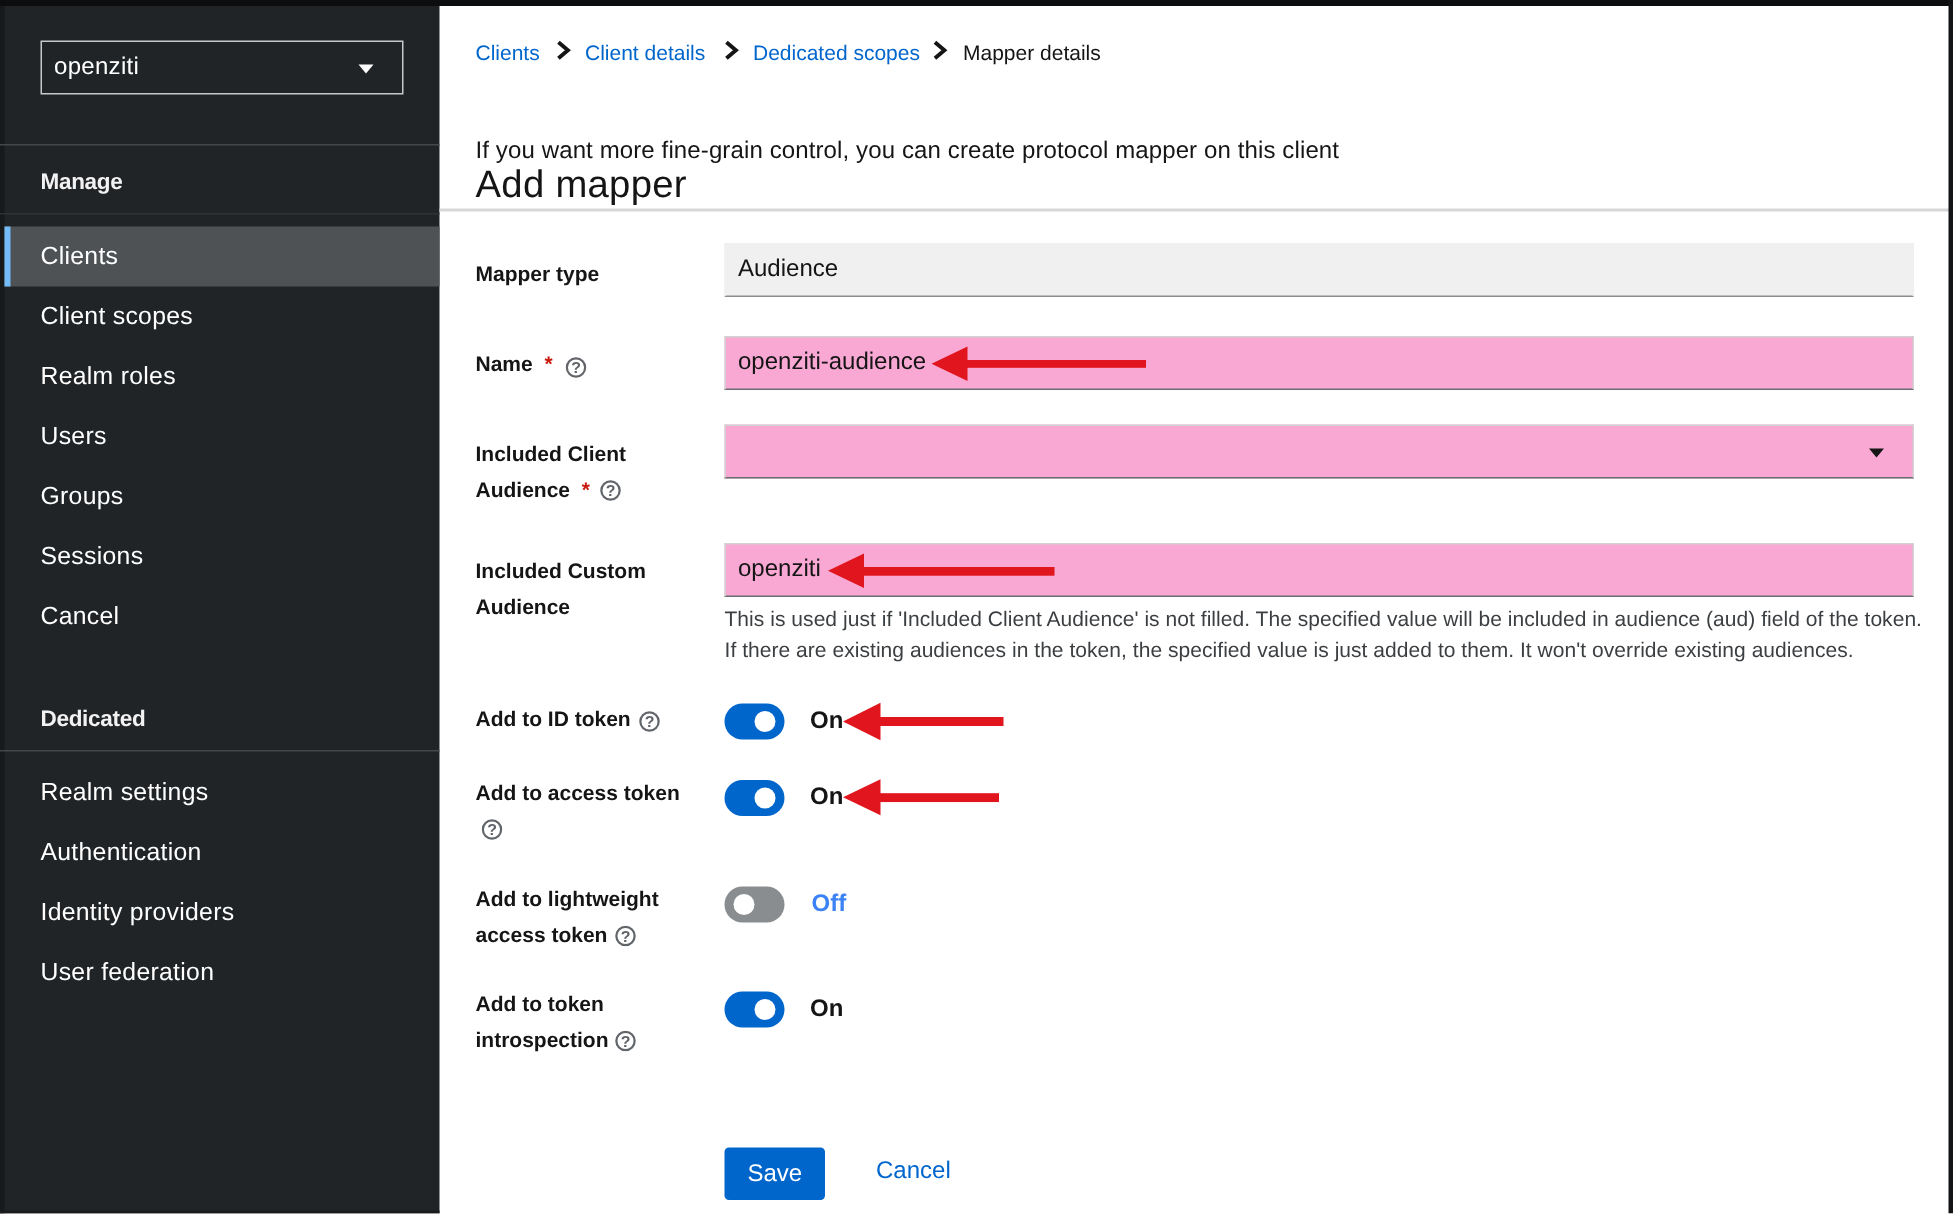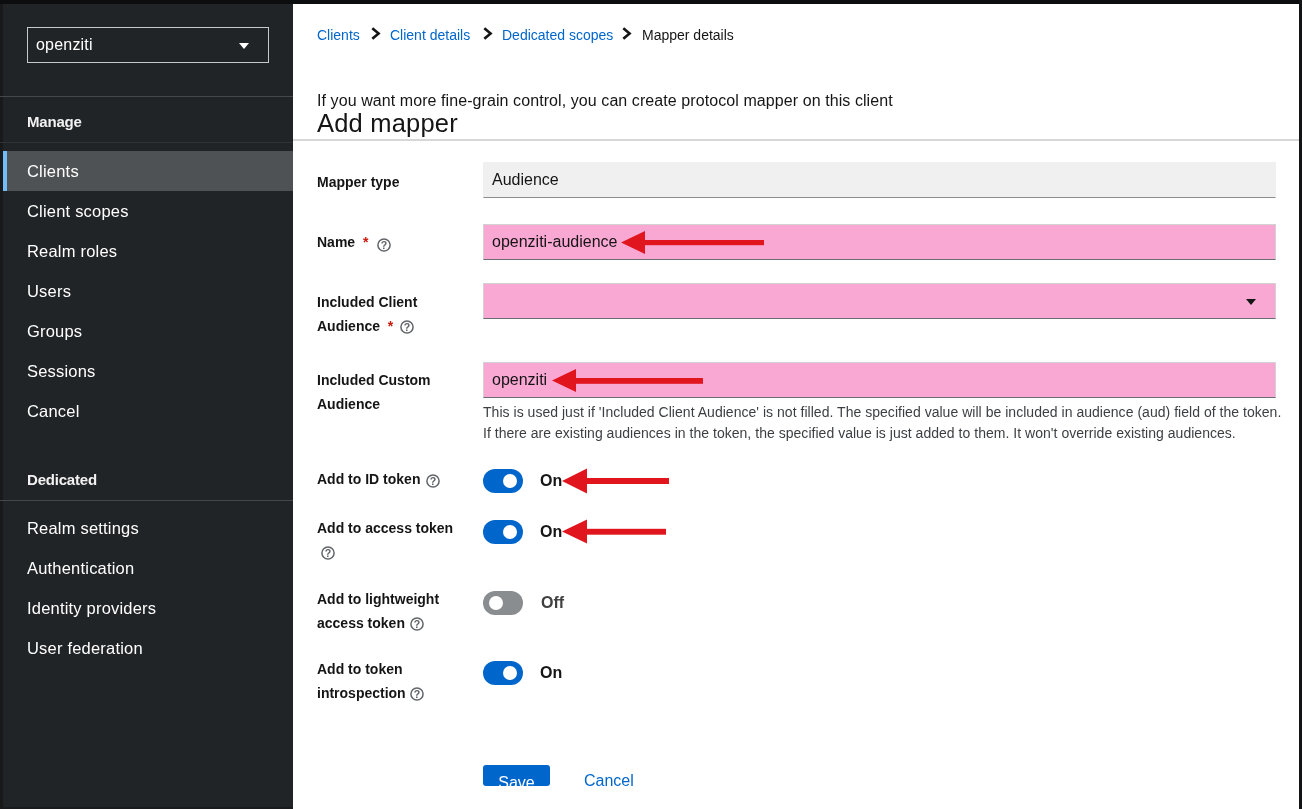--- a/index.html
+++ b/index.html
@@ -47,21 +47,21 @@
 
 .toggle { left:483px; width:40px; height:24px; border-radius:12px; }
 .ton { background:#0066cc; }
 .toff { background:#8a8d90; }
 .knob { position:absolute; top:5px; width:14px; height:14px; border-radius:50%; background:#fff; }
 .ton .knob { right:6px; }
 .toff .knob { left:6px; }
 .tstate { font-size:16px; height:22px; line-height:22px;font-weight:bold; }
 
 .arrow { position:absolute; }
-#save { left:483px; top:765px; width:67px; height:21px; background:#0066cc; border-radius:3px;
+#save { left:483px; top:765px; width:67px; height:35px; background:#0066cc; border-radius:3px;
   color:#fff; font-size:16px; text-align:center; line-height:35px; }
 #cancel { left:584px; top:772px; font-size:16px; color:#0066cc; }
 </style>
 </head>
 <body>
 <div id="page">
 
   <div class="abs" id="sidebar"></div>
   <div class="abs" id="sideleft"></div>
   <div class="abs" id="realmsel">openziti</div>
@@ -149,21 +149,21 @@
 
   <div class="abs flabel" style="top:591px">Add to lightweight</div>
   <div class="abs flabel" style="top:615px">access token</div>
   <svg class="abs qicon" style="left:409.5px; top:616.5px" viewBox="0 0 14 14">
       <circle cx="7" cy="7" r="6.1" fill="none" stroke="#62666b" stroke-width="1.5"></circle>
       <text x="7" y="10.9" font-size="10.6" font-weight="bold" fill="#5f6368" text-anchor="middle" font-family="Liberation Sans">?</text>
     </svg>
   <div class="abs toggle toff" style="top:591px">
       <span class="knob"></span>
     </div>
-  <div class="abs tstate" style="left:541px; top:592px; color:#404040">Off</div>
+  <div class="abs tstate" style="left:541px; top:592px; color:#3b82f6">Off</div>
 
   <div class="abs flabel" style="top:661px">Add to token</div>
   <div class="abs flabel" style="top:685px">introspection</div>
   <svg class="abs qicon" style="left:409.5px; top:686.5px" viewBox="0 0 14 14">
       <circle cx="7" cy="7" r="6.1" fill="none" stroke="#62666b" stroke-width="1.5"></circle>
       <text x="7" y="10.9" font-size="10.6" font-weight="bold" fill="#5f6368" text-anchor="middle" font-family="Liberation Sans">?</text>
     </svg>
   <div class="abs toggle ton" style="top:661px">
       <span class="knob"></span>
     </div>

